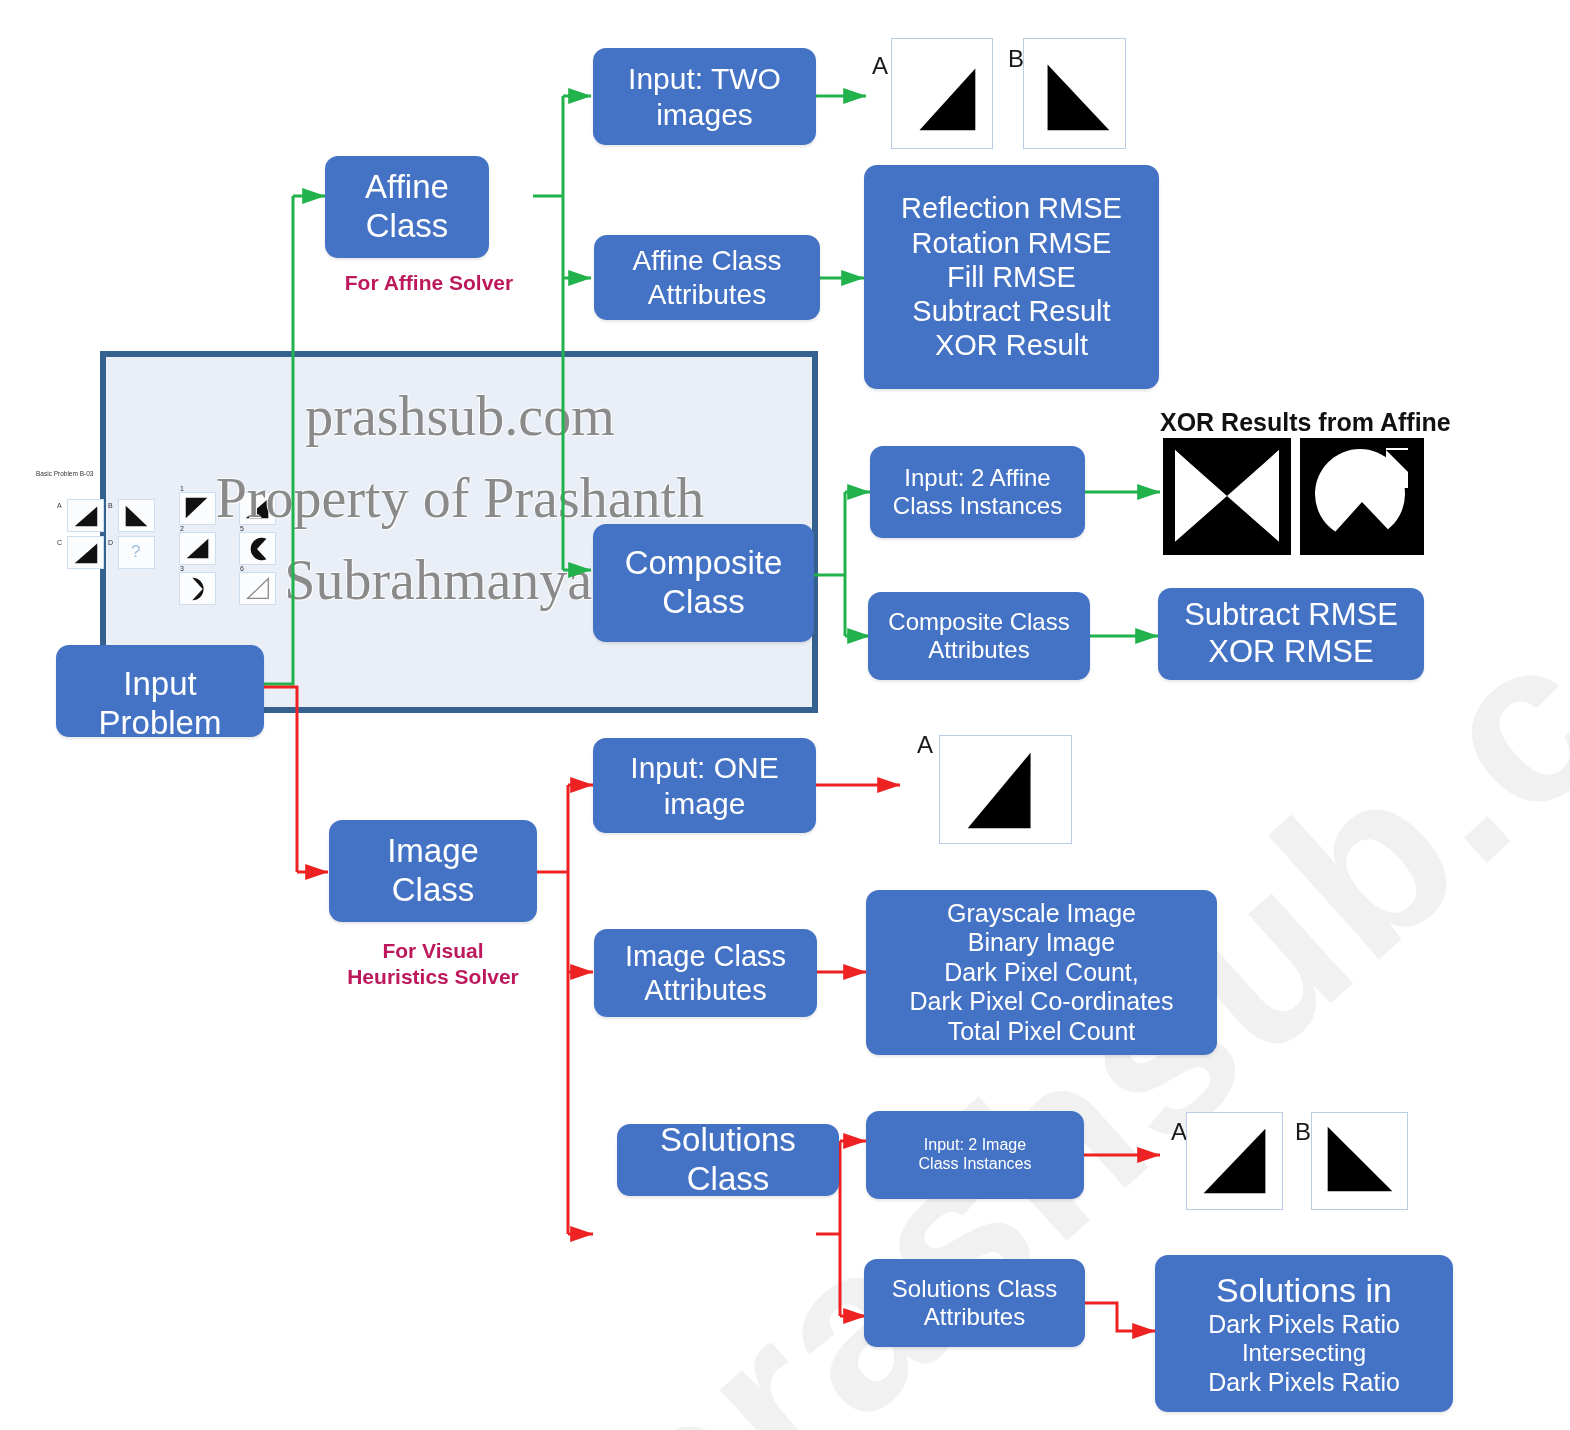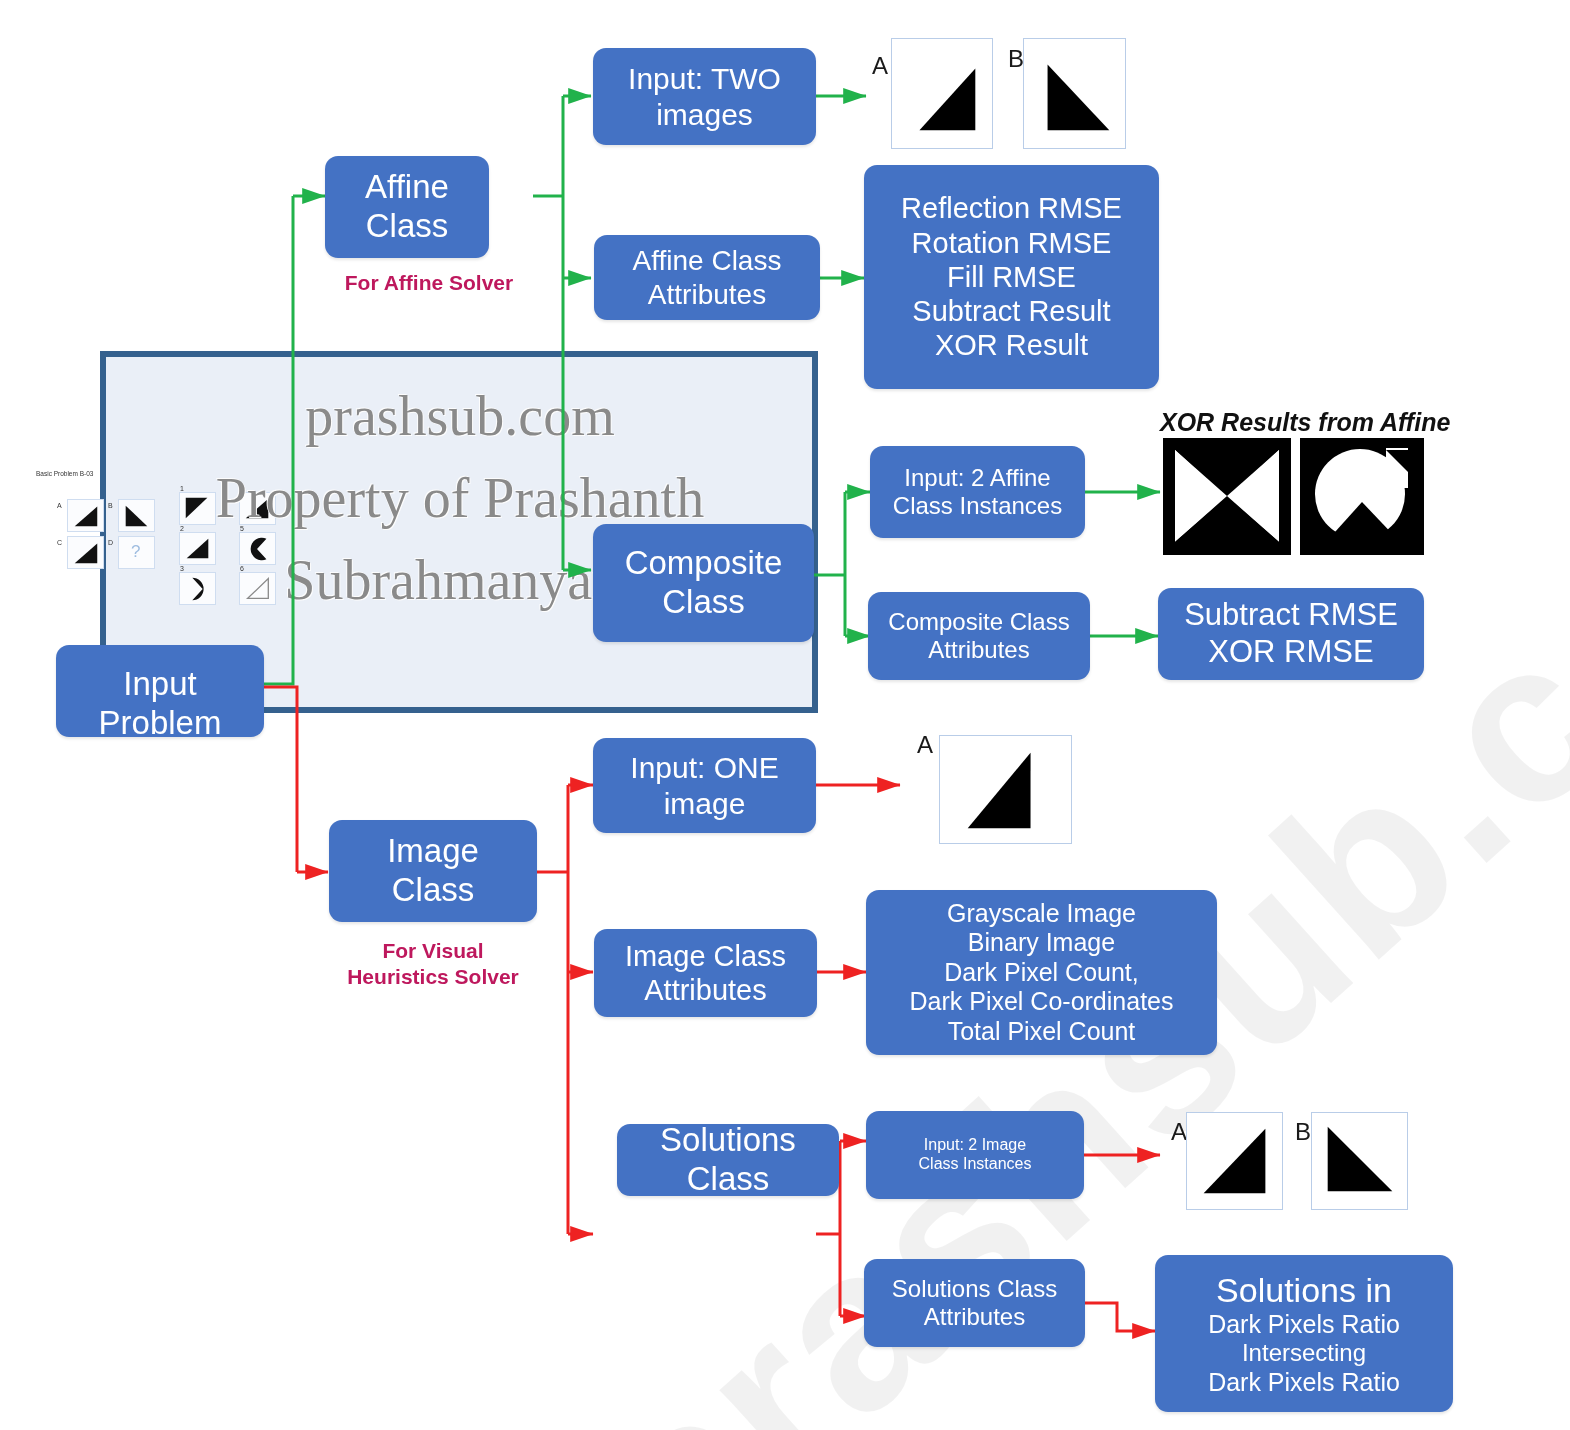--- a/index.html
+++ b/index.html
@@ -72,21 +72,20 @@
     font-size:24px;
     color:#1a1a1a;
     font-weight:normal;
   }
   .img-title{
     position:absolute;
     font-size:25px;
     font-weight:bold;
     color:#111;
     white-space:nowrap;
-    font-style:italic;
   }
 
   
   .frame{
     position:absolute;
     background:#ffffff;
     border:1.5px solid #b9cde8;
     box-sizing:border-box;
   }
   .frame svg{display:block;width:100%;height:100%;}

